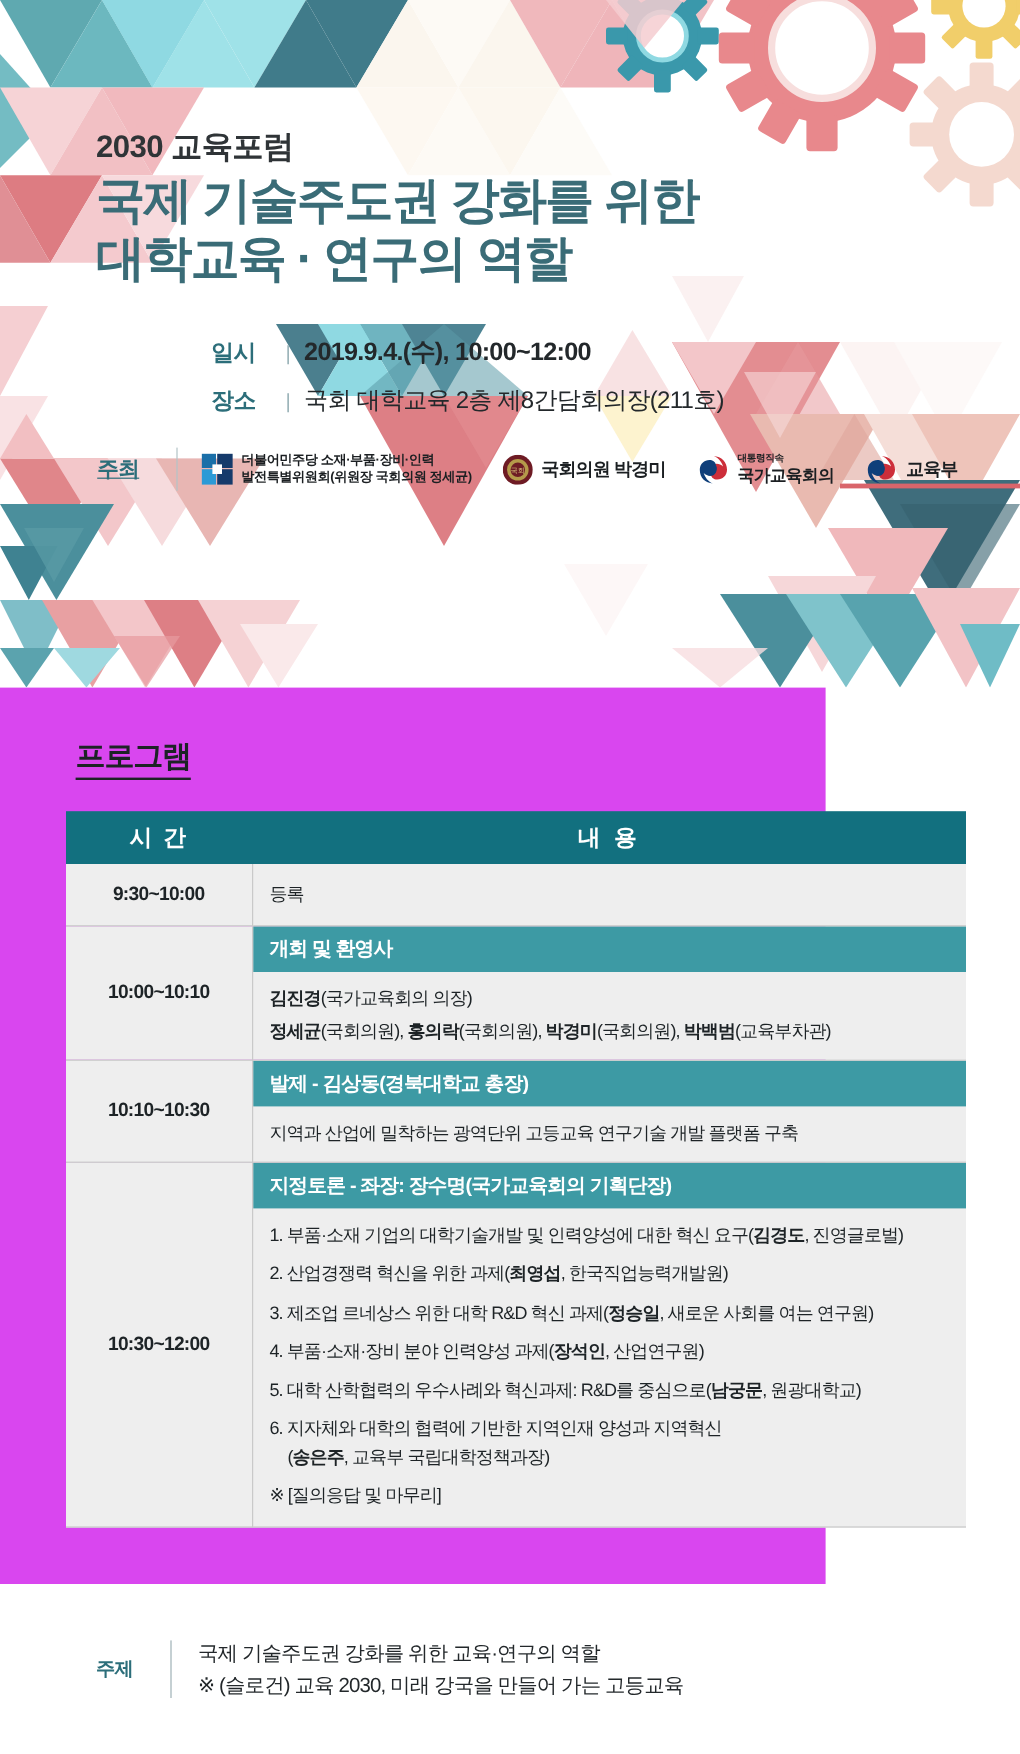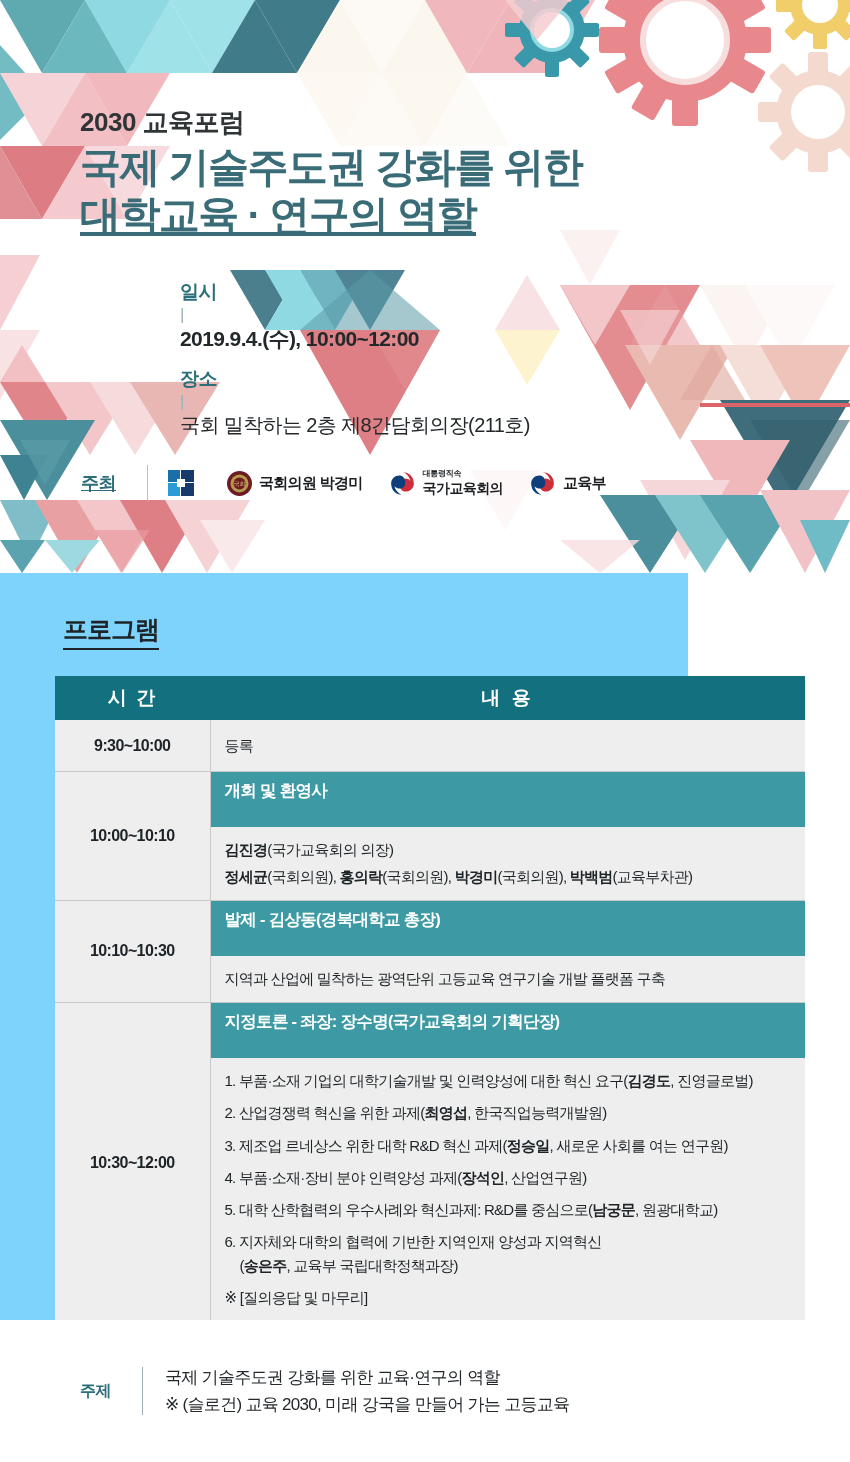--- a/index.html
+++ b/index.html
@@ -19,24 +19,24 @@
   .hero-inner{position:relative;z-index:5;padding:108px 0 0 80px;}
 
   .kicker{
     font-size:26px;font-weight:bold;color:#2f3437;letter-spacing:-0.5px;
     margin:0 0 6px 0;line-height:1.1;
   }
   .title{
     font-size:41px;font-weight:bold;color:#3a6c77;letter-spacing:-1.6px;
     line-height:1.18;margin:0;
   }
-  .title .l2{display:block;text-decoration:underline;}
+  .title .l2{display:block;}
 
   .meta{margin-top:40px;padding-left:96px;}
-  .meta-row{display:flex;align-items:baseline;margin-bottom:13px;flex-direction:column;}
+  .meta-row{display:flex;align-items:baseline;margin-bottom:13px;}
   .meta-lab{
     color:#2c6e7a;font-weight:bold;font-size:19px;letter-spacing:-0.5px;
     width:58px;text-align:justify;flex:0 0 auto;
   }
   .meta-sep{color:#9bb3b9;margin:0 11px 0 4px;font-size:17px;}
   .meta-val{color:#23282b;font-size:20px;letter-spacing:-0.6px;}
   .meta-val.big{font-weight:bold;font-size:21px;}
 
   
   .orgs{margin-top:26px;display:flex;align-items:center;padding-left:0;}
@@ -50,21 +50,21 @@
   .org-txt .sm{font-size:8px;font-weight:bold;display:block;letter-spacing:-0.3px;}
   .org-txt .bg{font-size:14px;font-weight:bold;letter-spacing:-0.6px;display:block;}
   .org-name{font-size:15px;font-weight:bold;color:#1b1f22;letter-spacing:-0.7px;}
 
   .logo-dp{width:26px;height:26px;margin-right:7px;flex:0 0 auto;}
   .logo-na{width:25px;height:25px;margin-right:7px;flex:0 0 auto;}
   .logo-tk{width:27px;height:27px;margin-right:7px;flex:0 0 auto;}
 
   
   .program{
-    position:relative;width:688px;height:747px;background:#7dd3fc;
+    position:relative;width:688px;height:747px;background:#d946ef;
     box-sizing:border-box;padding:40px 45px 0 55px;
   }
   .prog-title{
     font-size:25px;font-weight:bold;color:#1d2326;letter-spacing:-1px;
     display:inline-block;border-bottom:2px solid #1d2326;padding-bottom:2px;
     margin:0 0 26px 8px;
   }
   table.sched{width:750px;border-collapse:collapse;table-layout:fixed;margin-left:0;}
   table.sched col.c1{width:155px;}
   table.sched th{
@@ -76,21 +76,21 @@
     text-align:center;font-size:16px;font-weight:bold;color:#1d2326;
     letter-spacing:-0.6px;border-bottom:1px solid #c9c9c9;border-right:1px solid #c9c9c9;
     vertical-align:middle;background:#eeeeee;
   }
   td.body{
     border-bottom:1px solid #c9c9c9;padding:0;vertical-align:top;background:#eeeeee;
   }
   td.body.last, td.time.last{border-bottom:1px solid #c9c9c9;}
   .band{
     background:#3d9aa4;color:#fff;font-size:16.5px;font-weight:bold;
-    letter-spacing:-0.7px;padding:8px 0 25px 14px;
+    letter-spacing:-0.7px;padding:8px 0 8px 14px;
   }
   .cell-pad{padding:11px 10px 12px 14px;}
   .cell-pad.simple{padding:14px 10px 14px 14px;}
   .ln{font-size:15px;color:#1d2326;letter-spacing:-0.75px;line-height:1.55;}
   .ln.sp{margin-top:3px;}
   .ln b{font-weight:bold;}
   .num-list .ln{margin-bottom:9px;}
   .num-list .ln:last-child{margin-bottom:2px;}
   .indent{padding-left:15px;display:block;}
 
@@ -280,36 +280,40 @@
 
       <div class="meta">
         <div class="meta-row">
           <span class="meta-lab">일시</span>
           <span class="meta-sep">|</span>
           <span class="meta-val big">2019.9.4.(수), 10:00~12:00</span>
         </div>
         <div class="meta-row">
           <span class="meta-lab">장소</span>
           <span class="meta-sep">|</span>
-          <span class="meta-val">국회 밀착하는 2층 제8간담회의장(211호)</span>
+          <span class="meta-val">국회 대학교육 2층 제8간담회의장(211호)</span>
         </div>
       </div>
 
       <div class="orgs">
         <span class="orgs-lab">주최</span>
         <span class="orgs-bar"></span>
 
         <div class="org">
           <svg class="logo-dp" viewBox="0 0 26 26">
             <rect x="0" y="0" width="12" height="12" fill="#1b6fa8"></rect>
             <rect x="13" y="0" width="13" height="12" fill="#153a6b"></rect>
             <rect x="0" y="13" width="12" height="13" fill="#2c9ad6"></rect>
             <rect x="13" y="13" width="13" height="13" fill="#153a6b"></rect>
             <rect x="9" y="9" width="8" height="8" fill="#ffffff"></rect>
           </svg>
+          <div class="org-txt">
+            <span>더불어민주당 소재·부품·장비·인력</span><br>
+            <span>발전특별위원회(위원장 국회의원 정세균)</span>
+          </div>
         </div>
 
         <div class="org">
           <svg class="logo-na" viewBox="0 0 25 25">
             <circle cx="12.5" cy="12.5" r="12.5" fill="#6e1b24"></circle>
             <circle cx="12.5" cy="12.5" r="9" fill="#b59a4a"></circle>
             <circle cx="12.5" cy="12.5" r="6" fill="#6e1b24"></circle>
             <text x="12.5" y="15.3" font-size="6" fill="#d8c07a" text-anchor="middle" font-family="'Liberation Sans',sans-serif">국회</text>
           </svg>
           <span class="org-name">국회의원 박경미</span>

